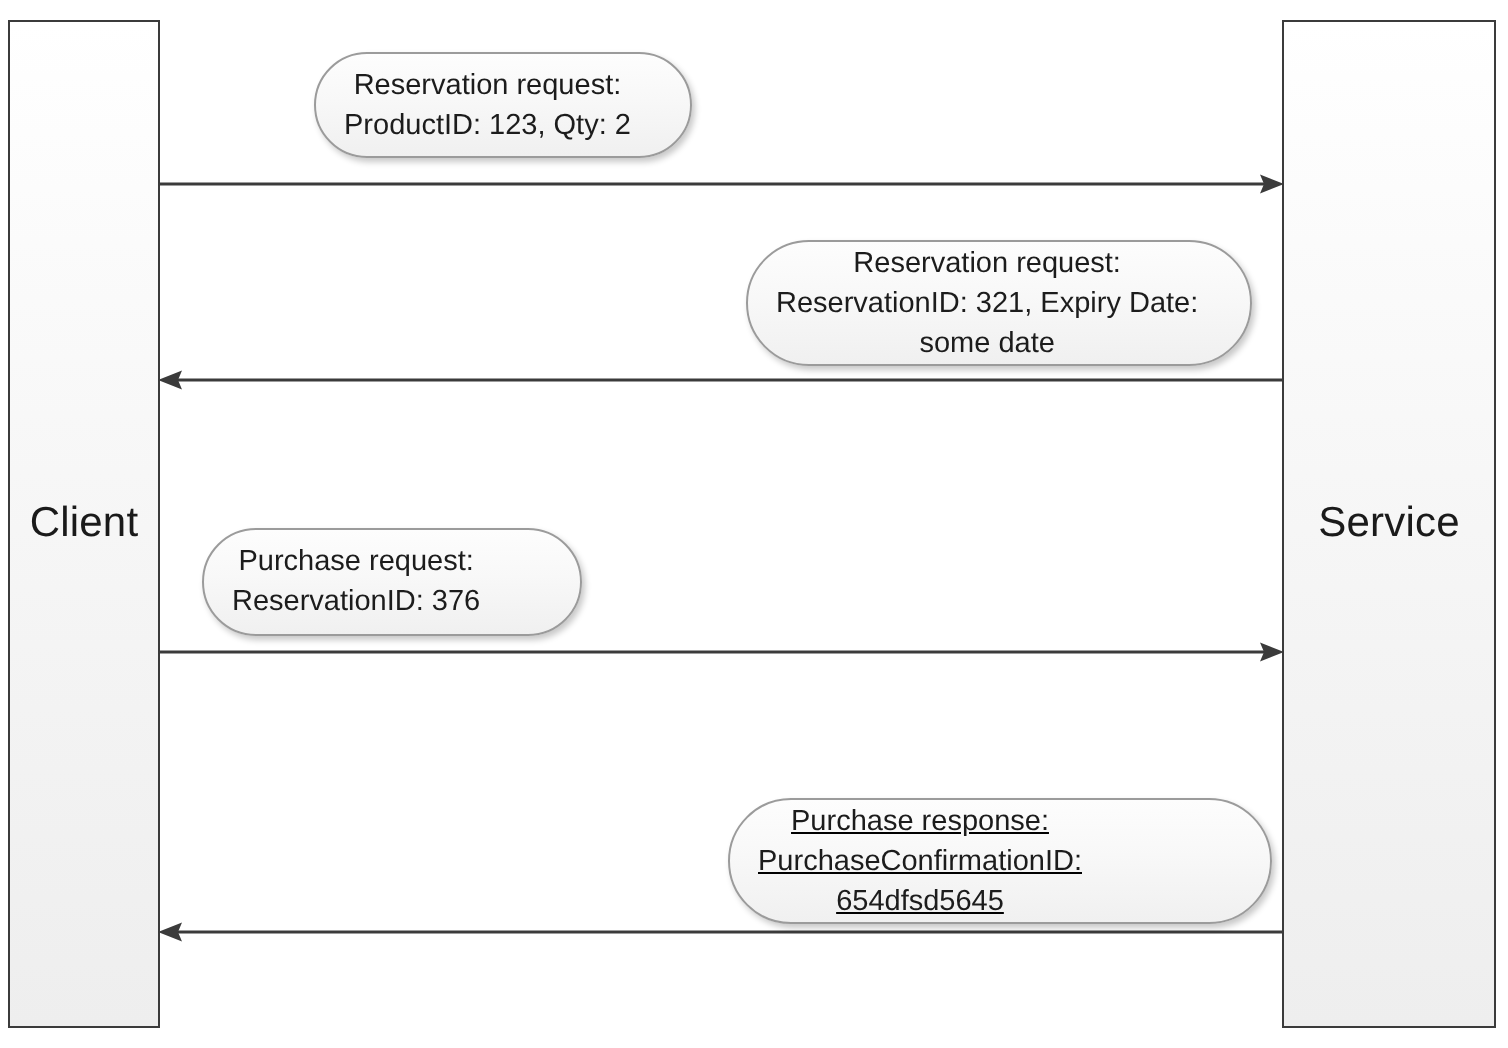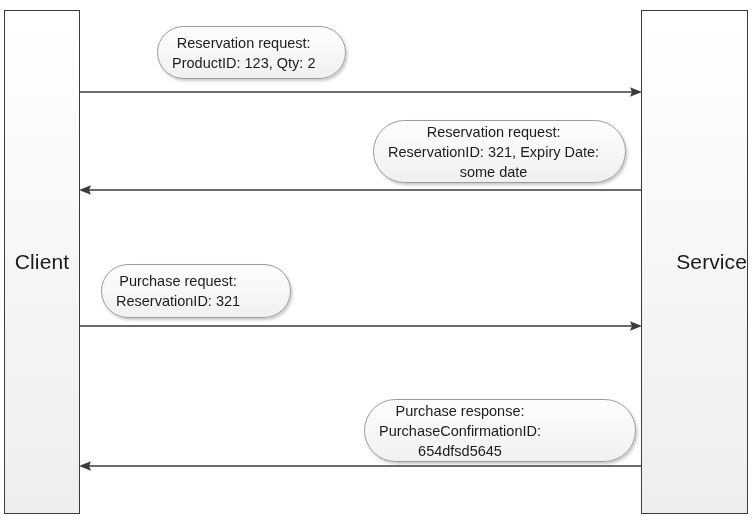--- a/index.html
+++ b/index.html
@@ -51,21 +51,20 @@
     height: 504px;
   }
   #lifeline-client .lifeline-label {
     margin-top: -2px;
   }
   #lifeline-service {
     left: 641px;
     top: 10px;
     width: 107px;
     height: 504px;
-    justify-content: flex-end;
   }
   #lifeline-service .lifeline-label {
     margin-top: -2px;
   }
 
   
   .message-arrow {
     position: absolute;
     height: 16px;
     z-index: 2;
@@ -117,20 +116,21 @@
     width: 190px;
     height: 54px;
     border-radius: 27px;
   }
   #bubble-purchase-response {
     left: 364px;
     top: 399px;
     width: 272px;
     height: 63px;
     border-radius: 32px;
+    text-decoration: underline;
   }
 </style>
 </head>
 <body>
 
 <div id="diagram">
 
   <div id="lifeline-client" class="lifeline">
     <span class="lifeline-label">Client</span>
   </div>
@@ -173,21 +173,21 @@
   </div>
 
   <div id="bubble-reservation-response" class="bubble">
     <span class="bubble-text">Reservation request:
 ReservationID: 321, Expiry Date:
 some date</span>
   </div>
 
   <div id="bubble-purchase-request" class="bubble">
     <span class="bubble-text">Purchase request:
-ReservationID: 321</span>
+ReservationID: 376</span>
   </div>
 
   <div id="bubble-purchase-response" class="bubble">
     <span class="bubble-text">Purchase response:
 PurchaseConfirmationID:
 654dfsd5645</span>
   </div>
 
 </div>
 

